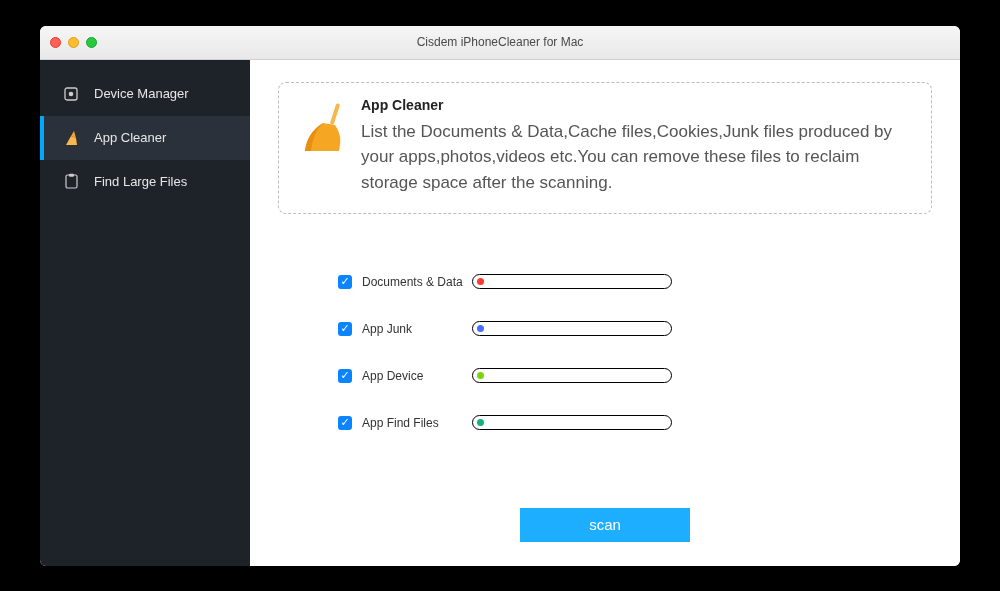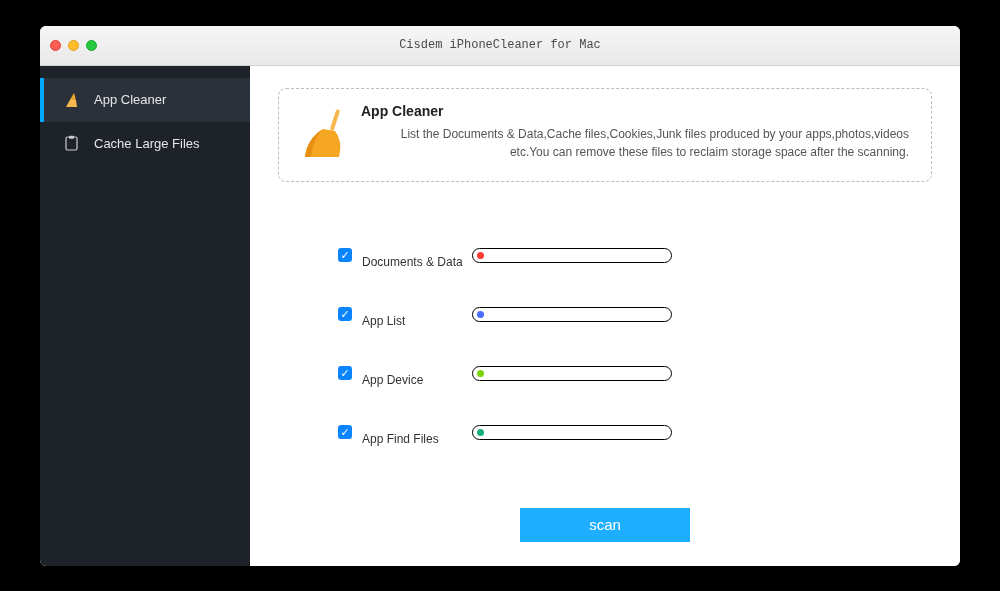--- a/index.html
+++ b/index.html
@@ -16,27 +16,26 @@
     width: 920px;
     height: 540px;
     background: #fff;
     border-radius: 6px;
     overflow: hidden;
     box-shadow: 0 18px 40px rgba(0,0,0,0.5);
     display: flex;
     flex-direction: column;
   }
   .titlebar {
-    height: 40px;
+    height: 34px;
     background: linear-gradient(#f6f6f6,#e8e8e8);
     border-bottom: 1px solid #d0d0d0;
     display: flex;
     align-items: center;
     position: relative;
-    font-family: Liberation Mono, monospace;
   }
   .traffic {
     display: flex;
     gap: 7px;
     padding-left: 10px;
   }
   .tl { width: 11px; height: 11px; border-radius: 50%; }
   .tl.red { background:#ff5f57; border:0.5px solid #e33e32;}
   .tl.yellow { background:#ffbd2e; border:0.5px solid #e1a116;}
   .tl.green { background:#28c940; border:0.5px solid #17a92c;}
@@ -82,40 +81,39 @@
   .info-box {
     border: 1.5px dashed #bcbcbc;
     border-radius: 8px;
     padding: 14px 22px 18px 20px;
     display:flex;
     align-items:flex-start;
   }
   .broom-wrap { width:64px; display:flex; justify-content:center; padding-top:4px; }
   .info-text { margin-left: 10px; }
   .info-title { font-size: 14px; font-weight: 600; color:#222; margin-bottom: 6px; }
-  .info-desc { font-size: 12px; color:#555; line-height: 1.5; text-align: right; }
+  .info-desc { font-size: 17px; color:#555; line-height: 1.5; }
   .options {
     margin-top: 60px;
     padding-left: 60px;
     display:flex; flex-direction:column; gap: 32px;
   }
   .opt-row {
     display:flex; align-items:center;
   }
   .chk {
     width:14px; height:14px; border-radius:3px;
     background:#0a84ff;
     display:inline-flex; align-items:center; justify-content:center;
     margin-right: 10px;
     color:#fff; font-size:11px; line-height:1;
   }
   .opt-label {
     font-size: 12px; color:#333;
     width: 110px;
-    margin-top: 13px;
   }
   .pill {
     width: 200px; height: 15px;
     border: 1.5px solid #000;
     border-radius: 999px;
     display:flex; align-items:center;
     padding-left: 4px;
   }
   .dot { width:7px; height:7px; border-radius:50%; }
   .scan-wrap {
@@ -143,39 +141,48 @@
       <div class="tl yellow"></div>
       <div class="tl green"></div>
     </div>
     <div class="title">Cisdem iPhoneCleaner for Mac</div>
   </div>
 
   <div class="body">
 
     <div class="sidebar">
 
+      <div class="nav-item">
+        <span class="nav-icon">
+          <svg width="16" height="16" viewBox="0 0 16 16">
+              <rect x="2" y="2" width="12" height="12" rx="2" fill="none" stroke="#ccc" stroke-width="1.3"></rect>
+              <circle cx="8" cy="8" r="2.3" fill="#ccc"></circle>
+            </svg>
+        </span>
+        <span>Device Manager</span>
+      </div>
 
       <div class="nav-item active">
         <span class="nav-icon">
           <svg width="18" height="18" viewBox="0 0 18 18">
               <path d="M12 2 L9 7 L14 9 Z" fill="#f5a623"></path>
               <path d="M9 7 L4 16 L15 16 L14 9 Z" fill="#f6b84e"></path>
             </svg>
         </span>
         <span>App Cleaner</span>
       </div>
 
       <div class="nav-item">
         <span class="nav-icon">
           <svg width="15" height="17" viewBox="0 0 15 17">
               <rect x="2" y="2" width="11" height="13" rx="1.5" fill="none" stroke="#ccc" stroke-width="1.2"></rect>
               <rect x="5" y="0.8" width="5" height="3" rx="1" fill="#ccc"></rect>
             </svg>
         </span>
-        <span>Cache Large Files</span>
+        <span>Find Large Files</span>
       </div>
 
 
     </div>
 
     <div class="main">
 
       <div class="info-box">
         <div class="broom-wrap">
           <svg width="52" height="56" viewBox="0 0 52 56">
@@ -195,21 +202,21 @@
         <div class="opt-row">
           <span class="chk">✓</span>
           <span class="opt-label">Documents &amp; Data</span>
           <span class="pill">
             <span class="dot" style="background:#ff3b30"></span>
           </span>
         </div>
 
         <div class="opt-row">
           <span class="chk">✓</span>
-          <span class="opt-label">App List</span>
+          <span class="opt-label">App Junk</span>
           <span class="pill">
             <span class="dot" style="background:#4a6cff"></span>
           </span>
         </div>
 
         <div class="opt-row">
           <span class="chk">✓</span>
           <span class="opt-label">App Device</span>
           <span class="pill">
             <span class="dot" style="background:#7bd40b"></span>

